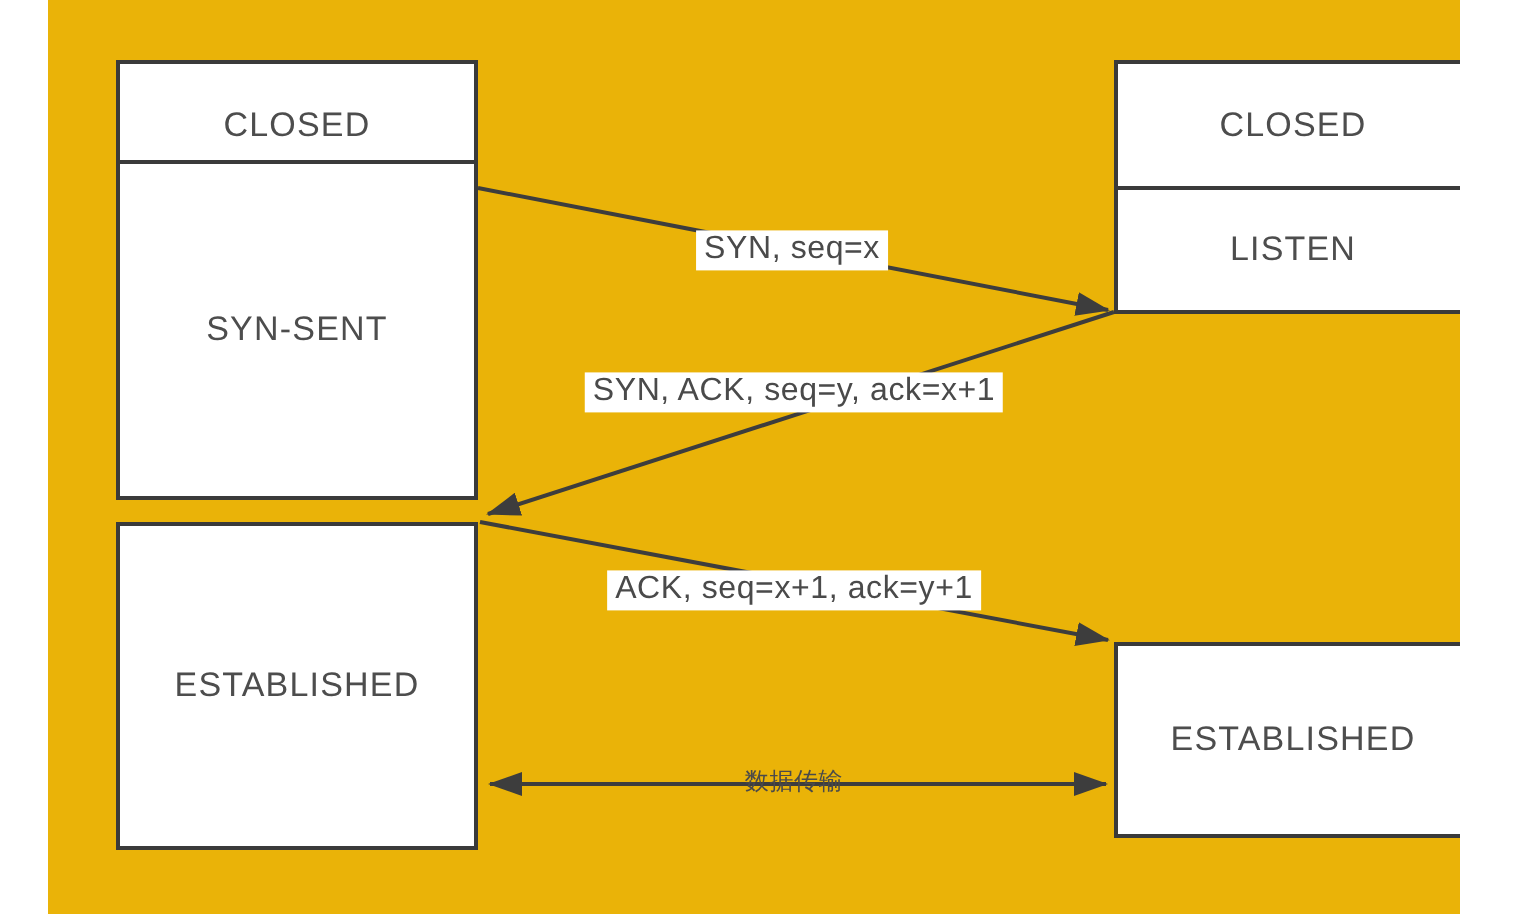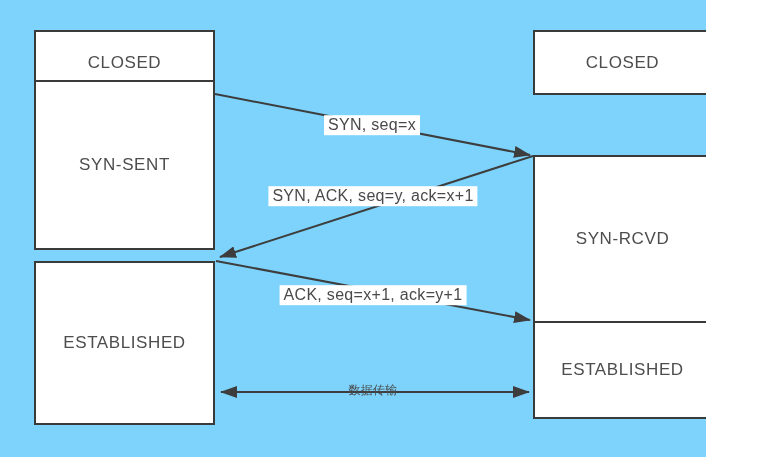--- a/index.html
+++ b/index.html
@@ -4,23 +4,24 @@
 <style>
   html, body {
     margin: 0;
     padding: 0;
     background: #ffffff;
   }
   .canvas {
     position: relative;
     width: 706px;
     height: 457px;
-    background: #7dd3fc;
+    background: #eab308;
     font-family: "Liberation Sans", "DejaVu Sans", sans-serif;
     overflow: hidden;
+    margin-left: 24px;
   }
   .arrows {
     position: absolute;
     left: 0;
     top: 0;
     width: 766px;
     height: 457px;
   }
   .state-cell {
     position: absolute;
@@ -87,22 +88,22 @@
   <div class="state-cell client-cell c1">
     <span>SYN-SENT</span>
   </div>
   <div class="state-cell client-cell c2">
     <span>ESTABLISHED</span>
   </div>
 
   <div class="state-cell server-cell s0">
     <span>CLOSED</span>
   </div>
-  <div class="state-cell server-cell s2">
-    <span>SYN-RCVD</span>
+  <div class="state-cell server-cell s1">
+    <span>LISTEN</span>
   </div>
   <div class="state-cell server-cell s3">
     <span>ESTABLISHED</span>
   </div>
 
   <div class="msg-label msg-bg m0">SYN, seq=x</div>
   <div class="msg-label msg-bg m1">SYN, ACK, seq=y, ack=x+1</div>
   <div class="msg-label msg-bg m2">ACK, seq=x+1, ack=y+1</div>
   <div class="msg-label m3">数据传输</div>
 

